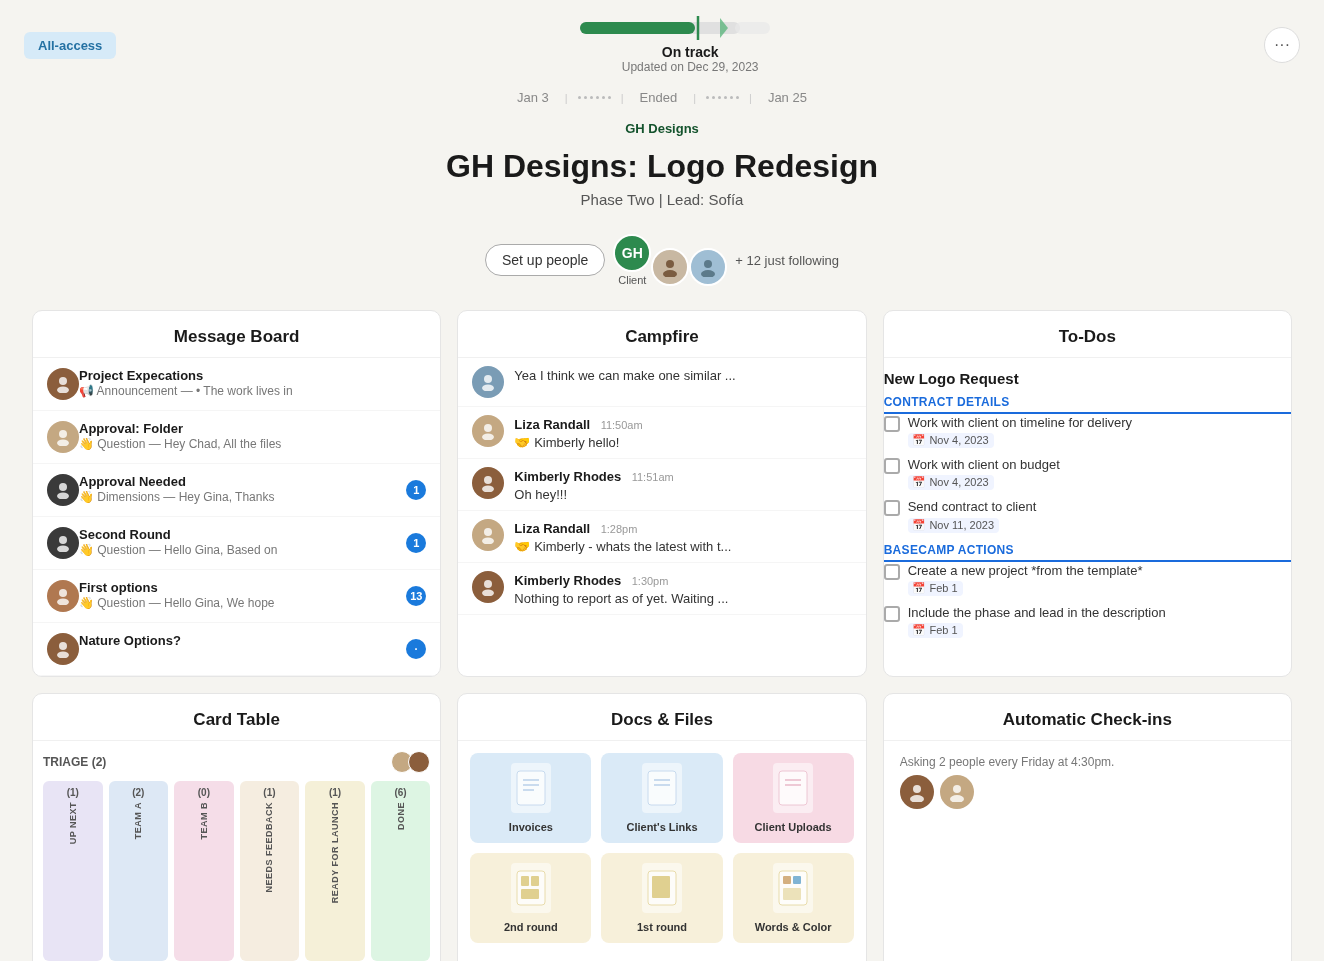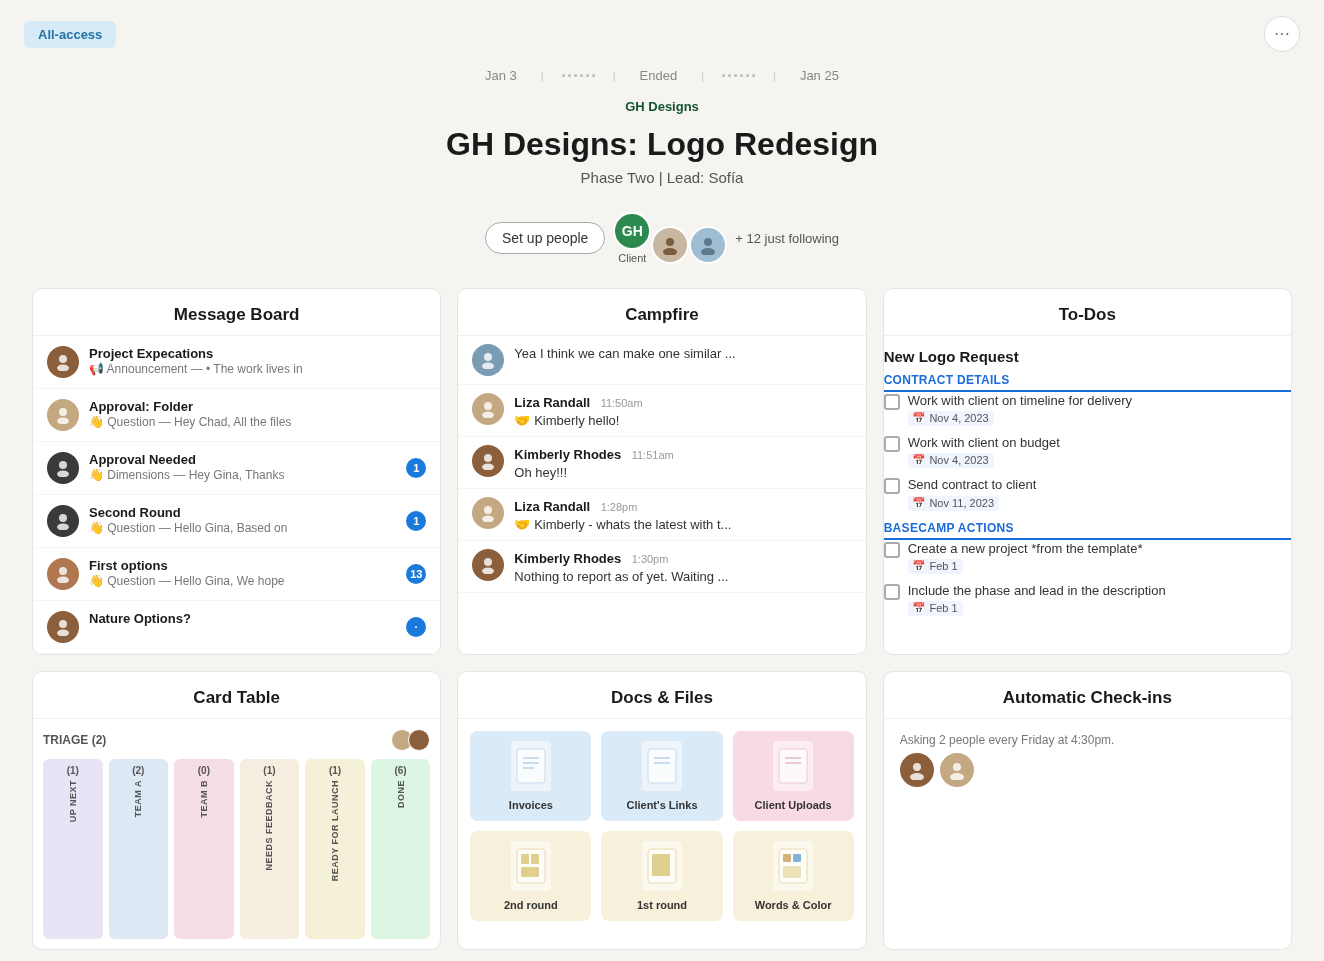--- a/index.html
+++ b/index.html
@@ -62,21 +62,21 @@
       justify-content: center;
       cursor: pointer;
       font-size: 16px;
       color: #555;
     }
 
     .timeline-bar {
       display: flex;
       align-items: center;
       justify-content: center;
-      gap: 12px;
+      gap: 4px;
       padding: 8px 16px 4px;
       font-size: 13px;
       color: #888;
     }
 
     .timeline-bar span {
       padding: 0 6px;
     }
 
     .timeline-divider {
@@ -207,21 +207,20 @@
       padding: 16px 16px 10px;
       font-size: 17px;
       font-weight: 700;
       color: #1a1a1a;
       border-bottom: 1px solid #f0f0f0;
     }
 
     
     .msg-item {
       display: flex;
-      gap: 10px;
       padding: 10px 14px;
       border-bottom: 1px solid #f5f5f5;
       position: relative;
     }
 
     .msg-avatar {
       width: 32px;
       height: 32px;
       border-radius: 50%;
       flex-shrink: 0;
@@ -524,20 +523,34 @@
       border-radius: 50%;
       flex-shrink: 0;
     }
   </style>
 </head>
 <body>
 
 <div class="top-bar">
   <span class="all-access-badge">All-access</span>
 
+  <div class="header-center">
+    <div class="progress-bar-area">
+
+      <svg width="220" height="24">
+        <rect x="0" y="6" width="160" height="12" rx="6" fill="#e0e0e0"></rect>
+        <rect x="0" y="6" width="115" height="12" rx="6" fill="#2d8a4e"></rect>
+        <line x1="118" y1="0" x2="118" y2="24" stroke="#2d8a4e" stroke-width="2.5"></line>
+        <polygon points="140,2 148,12 140,22" fill="#4caf70" opacity="0.7"></polygon>
+        <rect x="155" y="6" width="35" height="12" rx="6" fill="#e8e8e8" opacity="0.7"></rect>
+      </svg>
+    </div>
+    <div class="on-track-label">On track</div>
+    <div class="updated-label">Updated on Dec 29, 2023</div>
+  </div>
 
   <button class="more-btn">
     <span>···</span>
   </button>
 </div>
 
 <div class="timeline-bar">
   <span>Jan 3</span>
   <span class="timeline-divider">|</span>
   <div class="timeline-dots">

